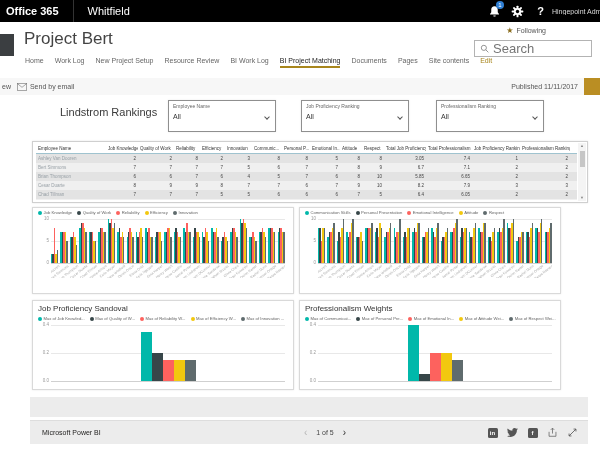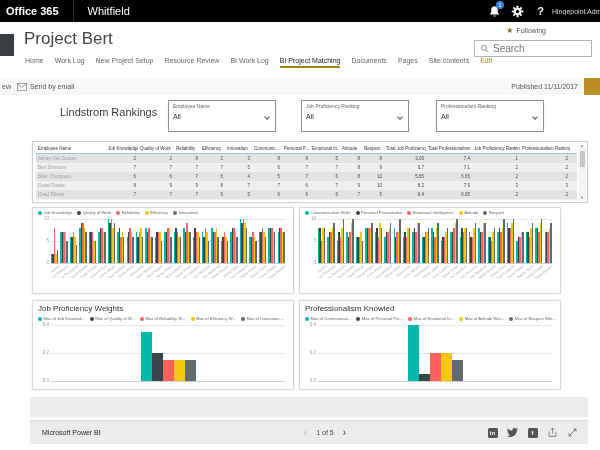--- a/index.html
+++ b/index.html
@@ -28,21 +28,21 @@
   .nav { position:absolute; left:25px; top:35px; display:flex; gap:11px; font-size:7px; color:#666; }
   .nav-item { cursor:pointer; padding-bottom:2px; white-space:nowrap; }
   .nav-item.active { color:#222; border-bottom:2px solid #a8861d; }
   .nav-item.accent { color:#a8861d; }
   .following { position:absolute; right:54px; top:4px; font-size:7px; color:#555;
     display:flex; align-items:center; gap:3px; cursor:pointer; }
   .following .star { color:#8a6d1d; font-size:8px; }
   .searchbox { position:absolute; right:8px; top:18px; width:118px; height:17px;
     border:1px solid #b3b3b3; background:#fff; display:flex; align-items:center;
     gap:4px; padding:0 5px; }
-  .searchbox input { border:none; outline:none; font-size:10px; width:90px;
+  .searchbox input { border:none; outline:none; font-size:13px; width:90px;
     font-family:"Liberation Sans", sans-serif; color:#444; }
 
   
   .cmdbar { position:absolute; left:0; top:78px; width:600px; height:17px; background:#f7f7f7;
     display:flex; align-items:center; font-size:7px; color:#555; }
   .cmd-frag { padding:0 6px 0 2px; }
   .cmd-item { display:flex; align-items:center; gap:3px; cursor:pointer; }
   .cmd-right { margin-left:auto; display:flex; align-items:center; }
   .published { padding-right:6px; }
   .gold-btn { width:16px; height:17px; background:#ba8e23; cursor:pointer; }
@@ -906,21 +906,21 @@
       </div>
       <div class="xl">
         <span>Samuel Ortega</span>
       </div>
       <div class="xl">
         <span>Tanya Reeves</span>
       </div>
     </div>
   </div>
 <div class="chart" style="left:32px;  top:300px; width:262px; height:90px;">
-    <div class="c-title">Job Proficiency Weights</div>
+    <div class="c-title">Job Proficiency Sandoval</div>
     <div class="legend">
       <span class="li">
         <span class="dot" style="background: rgb(1, 184, 170);"></span>
         <span>Max of Job Knowled...</span>
       </span>
       <span class="li">
         <span class="dot" style="background: rgb(55, 70, 73);"></span>
         <span>Max of Quality of W...</span>
       </span>
       <span class="li">
@@ -946,21 +946,21 @@
       <div class="plot single">
         <div class="bar" style="height: 49px; background: rgb(1, 184, 170);"></div>
         <div class="bar" style="height: 28px; background: rgb(55, 70, 73);"></div>
         <div class="bar" style="height: 21px; background: rgb(253, 98, 94);"></div>
         <div class="bar" style="height: 21px; background: rgb(242, 200, 15);"></div>
         <div class="bar" style="height: 21px; background: rgb(95, 107, 109);"></div>
       </div>
     </div>
   </div>
 <div class="chart" style="left:299px; top:300px; width:262px; height:90px;">
-    <div class="c-title">Professionalism Knowled</div>
+    <div class="c-title">Professionalism Weights</div>
     <div class="legend">
       <span class="li">
         <span class="dot" style="background: rgb(1, 184, 170);"></span>
         <span>Max of Communicat...</span>
       </span>
       <span class="li">
         <span class="dot" style="background: rgb(55, 70, 73);"></span>
         <span>Max of Personal Pre...</span>
       </span>
       <span class="li">

